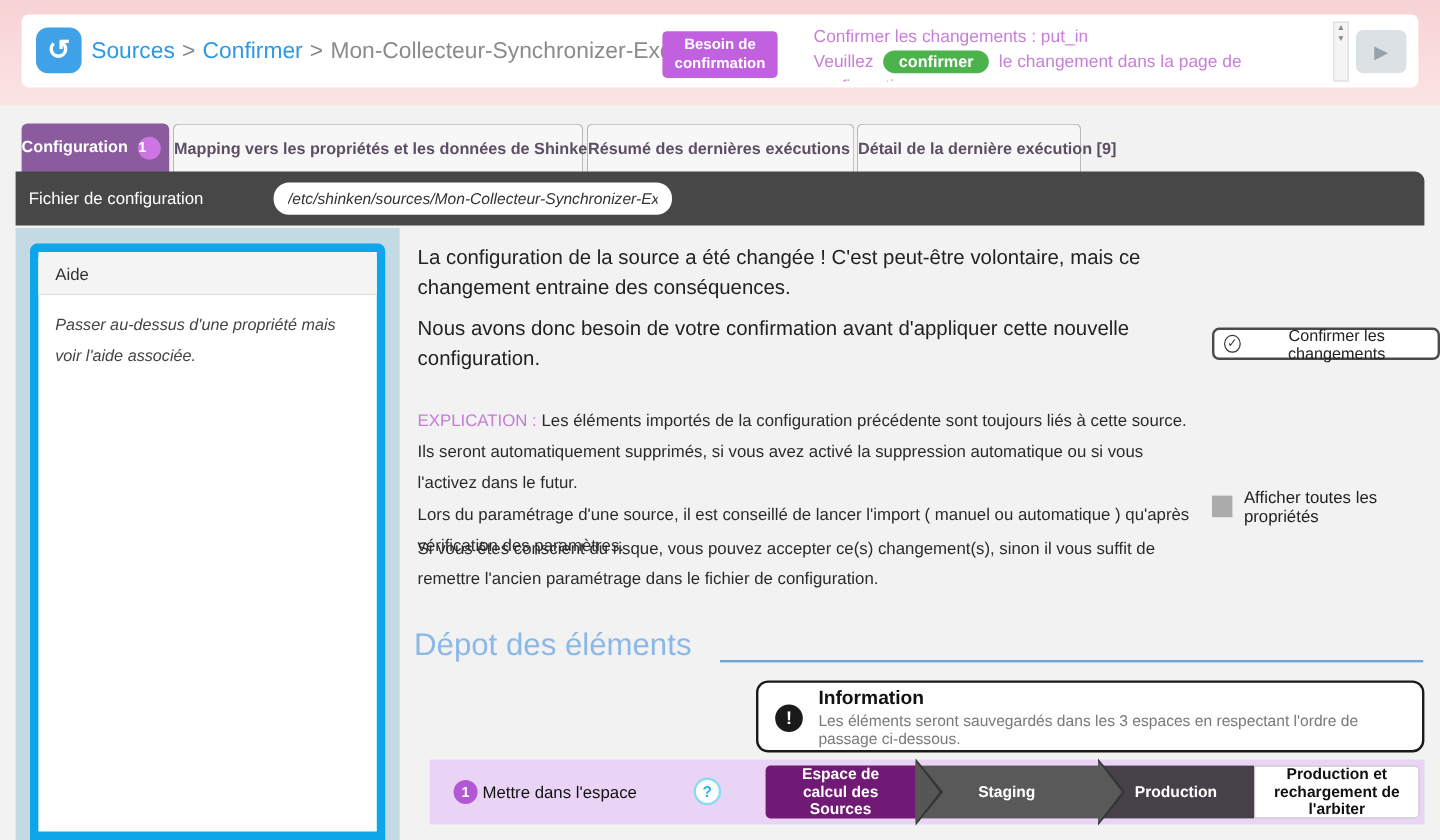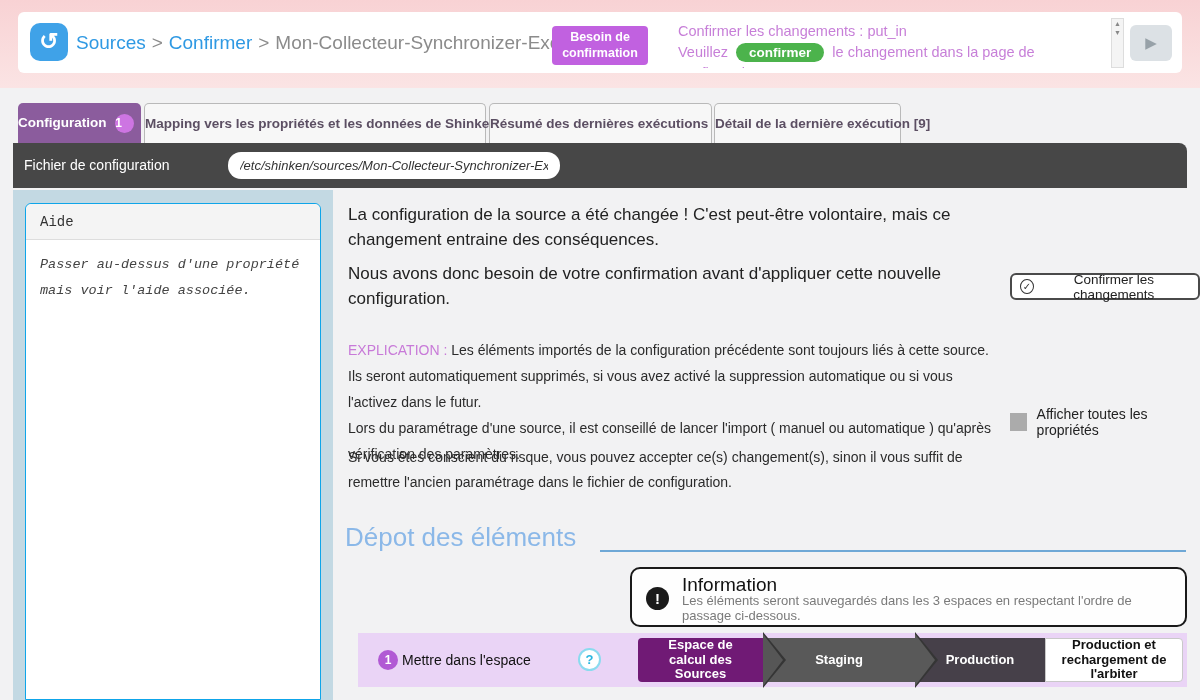--- a/index.html
+++ b/index.html
@@ -52,21 +52,21 @@
                   color:#fff; font-size:14px; }
   .config-input { position:absolute; left:215px; top:9px; width:332px; height:27px;
                   border:none; border-radius:13px; background:#fff; font-style:italic;
                   font-size:13px; color:#333; padding:0 12px;
                   font-family:"Liberation Sans", sans-serif; }
 
   
   .sidebar { position:absolute; left:13px; top:190px; width:320px; height:510px;
              background:#c3d9e3; }
   .aide-panel { position:absolute; left:12px; top:13px; width:296px; height:497px;
-                background:#fff; border-radius:6px 6px 0 0; border:1px solid #0ea5e9;font-family:Liberation Mono, monospace; }
+                background:#fff; border-radius:6px 6px 0 0; border:7px solid #0ea5e9; }
   .aide-head { height:36px; background:#f4f4f4; border-bottom:1px solid #ddd;
                border-radius:6px 6px 0 0; font-size:14px; color:#333;
                line-height:36px; padding-left:14px; }
   .aide-body { padding:12px 14px; font-style:italic; font-size:13.5px; color:#444;
                line-height:1.9; }
 
   
   .main { position:absolute; left:333px; top:190px; width:867px; height:510px; }
   .p-big { position:absolute; left:15px; width:648px; font-size:17px; color:#222;
            line-height:1.45; }
@@ -88,21 +88,21 @@
   .section-title { position:absolute; left:12px; top:332px; font-size:26px; color:#8bb8e8; }
   .section-line { position:absolute; left:267px; top:360px; width:586px; height:2px;
                   background:#6fa8d6; }
 
   
   .info-box { position:absolute; left:297px; top:377px; width:557px; height:60px;
               background:#fefefe; border:2px solid #1a1a1a; border-radius:10px; }
   .info-icon { position:absolute; left:14px; top:18px; width:23px; height:23px;
                border-radius:50%; background:#1a1a1a; color:#fff; font-weight:bold;
                font-size:15px; text-align:center; line-height:23px; }
-  .info-title { position:absolute; left:50px; top:5px; font-size:19px; font-weight:normal; color:#111; }
+  .info-title { position:absolute; left:50px; top:5px; font-size:16px; font-weight:bold; color:#111; }
   .info-text { position:absolute; left:50px; top:24px; width:490px; font-size:13px;
                color:#7a7a7a; line-height:15px; }
 
   
   .space-row { position:absolute; left:25px; top:443px; width:829px; height:54px;
                background:#ead4f6; }
   .num-badge { position:absolute; left:20px; top:17px; width:20px; height:20px;
                border-radius:50%; background:#b159d4; color:#fff; font-size:12px;
                font-weight:bold; text-align:center; line-height:20px; }
   .space-label { position:absolute; left:44px; top:0; height:42px; line-height:54px;

